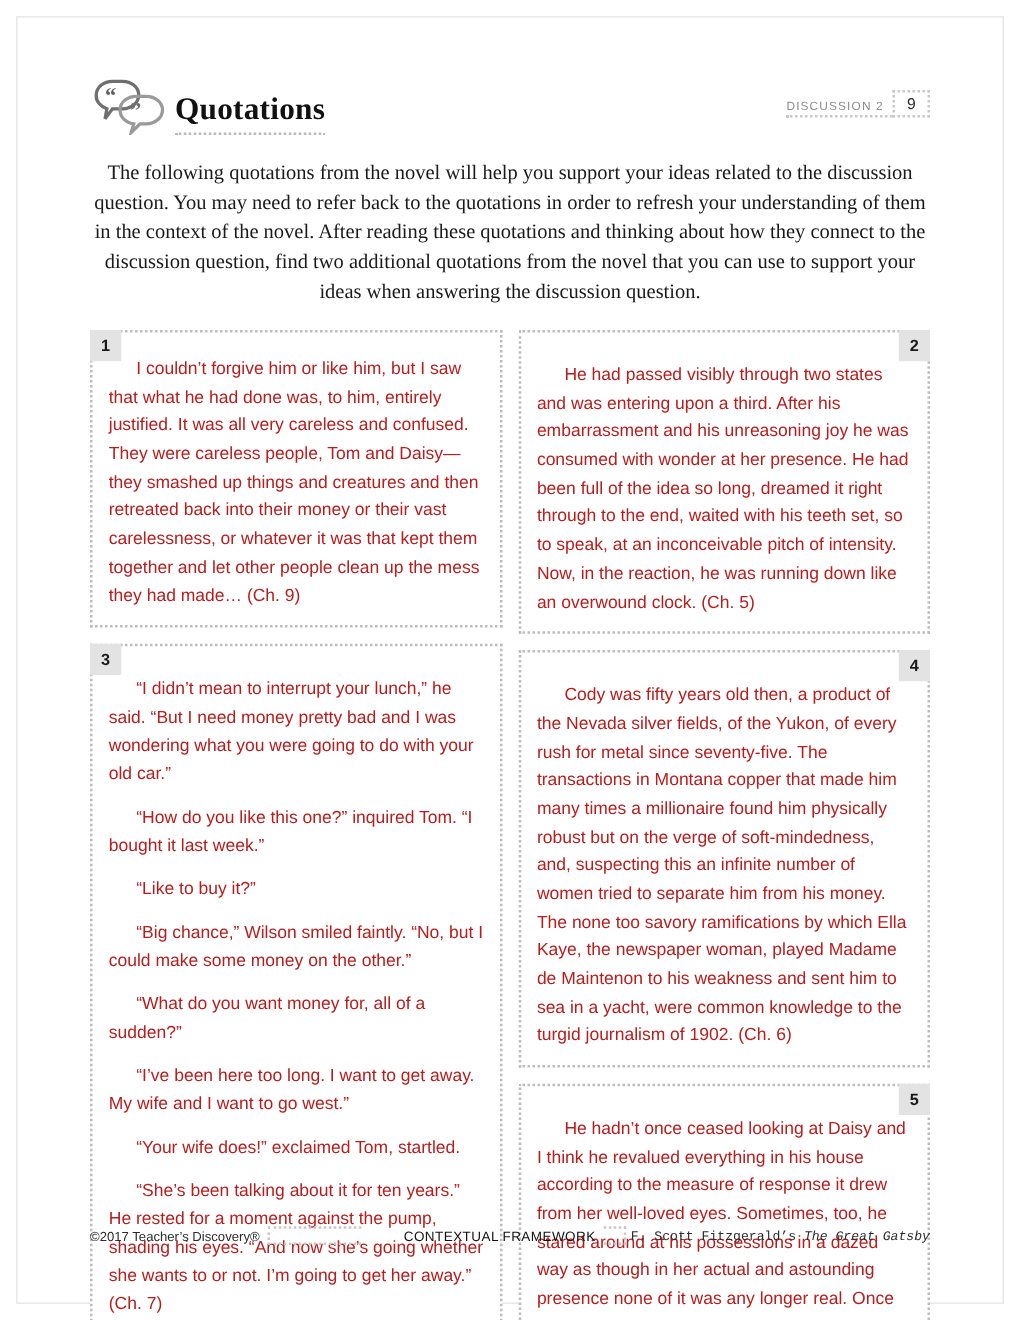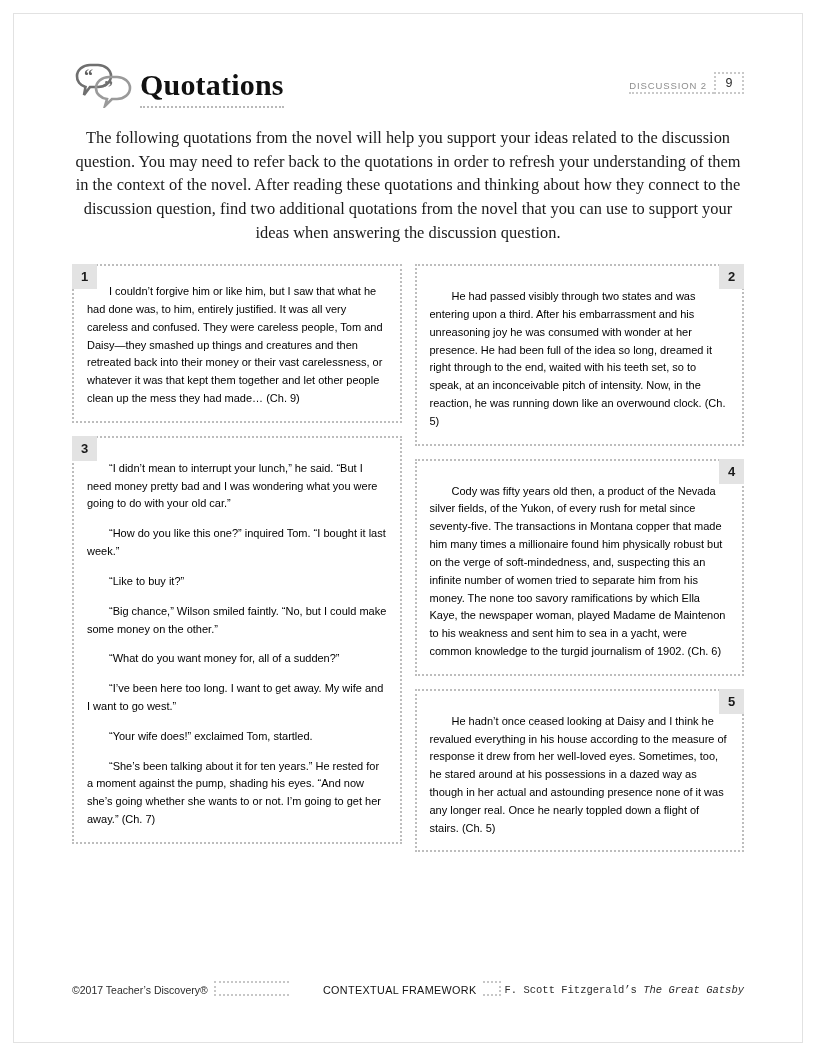--- a/index.html
+++ b/index.html
@@ -54,21 +54,21 @@
     align-items: flex-end;
   }
   .quote-icon {
     width: 62px;
     height: 48px;
     position: relative;
     margin-right: 6px;
   }
   .page-title {
     font-family: "Liberation Serif", serif;
-    font-size: 30px;
+    font-size: 25px;
     font-weight: bold;
     color: #111;
     letter-spacing: 0.2px;
     line-height: 1;
     padding-bottom: 6px;
     border-bottom: 2px dotted #b9b9b9;
   }
 
   .header-meta {
     position: absolute;
@@ -141,23 +141,23 @@
     font-weight: bold;
     display: flex;
     align-items: center;
     justify-content: center;
     box-sizing: border-box;
   }
   .badge.left  { left: -2px; }
   .badge.right { right: -2px; }
 
   .quote-text {
-    font-size: 11px;
+    font-size: 14px;
     line-height: 1.62;
-    color: #000000;
+    color: #b91c1c;
     margin: 0;
   }
   .quote-text + .quote-text { margin-top: 12px; }
   .quote-text.indent { text-indent: 22px; }
 
   
   #footer {
     position: absolute;
     left: 72px;
     right: 72px;

